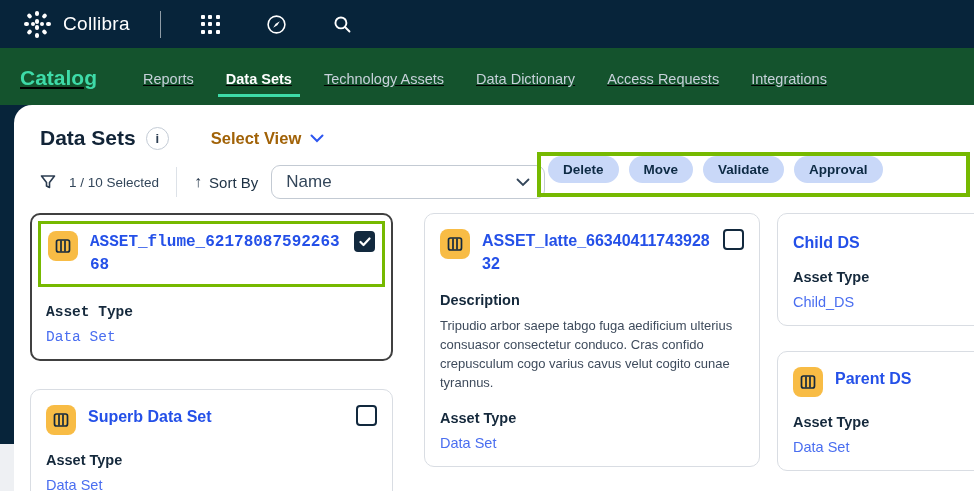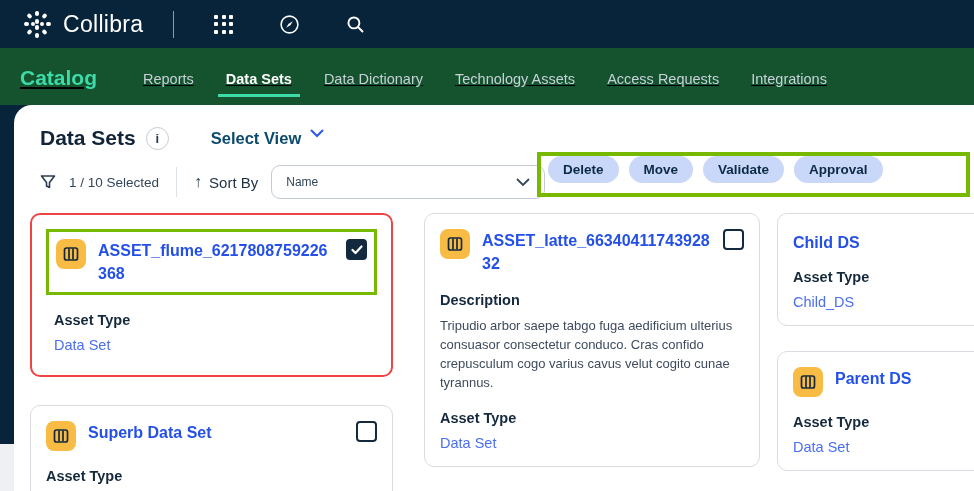--- a/index.html
+++ b/index.html
@@ -2,21 +2,21 @@
 <html><head>
 <meta charset="utf-8">
 <style>
   * { box-sizing: border-box; margin: 0; padding: 0; }
   html, body { width: 974px; height: 491px; overflow: hidden; }
   body { font-family: "Liberation Sans", sans-serif; background: #fff; position: relative; }
 
   
   .topbar { height: 48px; background: #07243a; display: flex; align-items: center; padding-left: 22px; }
   .logo-mark { margin-right: 11px; display: flex; }
-  .brand-text { color: #fff; font-size: 23px; font-weight: 500; letter-spacing: .3px; }
+  .brand-text { color: #fff; font-size: 19px; font-weight: 500; letter-spacing: .3px; }
   .tb-divider { width: 1px; height: 27px; background: rgba(255,255,255,.55); margin-left: 30px; }
   .tb-icon { margin-left: 46px; display: flex; align-items: center; cursor: pointer; }
   .tb-icon:first-of-type { margin-left: 0; }
   .grid-dots { display: grid; grid-template-columns: repeat(3, 4px); grid-gap: 3.5px; margin-left: 40px; }
   .grid-dots i { width: 4px; height: 4px; background: #fff; border-radius: 1px; }
 
   
   .navbar { height: 57px; background: #14532d; display: flex; align-items: flex-end; padding-left: 20px; text-decoration: underline; }
   .nav-brand { color: #3edba8; font-size: 21px; font-weight: 700; padding-bottom: 15px; margin-right: 46px; }
   .tab { color: #c7d1da; font-size: 14.5px; font-weight: 500; padding-bottom: 18px; margin-right: 32px; cursor: pointer; white-space: nowrap; }
@@ -25,46 +25,46 @@
   
   .content { position: relative; height: 386px;
     background: linear-gradient(180deg, #07243a 0, #07243a 339px, #eef0f3 339px, #eef0f3 100%); }
   .panel { position: absolute; left: 14px; top: 0; right: 0; bottom: 0; background: #fff;
     border-top-left-radius: 18px; overflow: hidden; }
 
   .panel-head { display: flex; align-items: center; padding: 21px 24px 0 26px; }
   .page-title { font-size: 21px; font-weight: 700; color: #122437; }
   .info-icon { width: 23px; height: 23px; border: 1.5px solid #c4ccd6; border-radius: 50%;
     display: grid; place-items: center; margin-left: 10px; color: #2b3c50; font-size: 13px; font-weight: 600; cursor: pointer; }
-  .select-view { margin-left: 42px; color: #0c4a6e; font-size: 16.5px; font-weight: 600;
-    display: flex; align-items: flex-start; gap: 9px; cursor: pointer; }
+  .select-view { margin-left: 42px; color: #a16207; font-size: 16.5px; font-weight: 600;
+    display: flex; align-items: center; gap: 9px; cursor: pointer; }
 
   .toolbar { display: flex; align-items: center; padding: 15px 24px 0 26px; }
   .sel-count { margin-left: 13px; font-size: 13.5px; color: #33465a; }
   .v-div { width: 1px; height: 30px; background: #dde2e8; margin: 0 17px; }
   .sort-arrow { color: #2b3c50; font-size: 16px; }
   .sort-label { margin-left: 7px; font-size: 15px; color: #1d3144; font-weight: 500; }
   .sort-select { margin-left: 13px; width: 274px; height: 34px; border: 1px solid #c3cad3; border-radius: 9px;
     display: flex; align-items: center; justify-content: space-between; padding: 7px 14px;
-    font-size: 12px; color: #33465a; background: #fff; cursor: pointer; }
+    font-size: 17px; color: #33465a; background: #fff; cursor: pointer; }
 
   .actions-annotation { position: absolute; left: 523px; top: 47px; width: 433px; height: 45px;
     border: 4px solid #76b900; display: flex; align-items: flex-start; padding-left: 7px; gap: 10px; }
   .pill { height: 27px; padding: 0 15px; border-radius: 14px; background: #c9d8f8; border: none;
     color: #0d2a44; font-size: 13.5px; font-weight: 700; font-family: inherit;
     display: flex; align-items: center; cursor: pointer; white-space: nowrap; }
 
   
   .col { position: absolute; display: flex; flex-direction: column; }
   .col1 { left: 16px; top: 108px; width: 363px; gap: 28px; }
   .col2 { left: 410px; top: 108px; width: 336px; gap: 28px; }
   .col3 { left: 763px; top: 108px; width: 270px; gap: 25px; }
 
   .card { background: #fff; border: 1px solid #d9dde3; border-radius: 10px; padding: 15px; cursor: pointer; }
-  .card.selected { border: 2px solid #ef4444; padding: 22px; }
+  .card.selected { border: 2px solid #404040; padding: 14px; font-family: Liberation Mono, monospace; }
   .card-annotation { border: 3px solid #76b900; margin: -8px -8px 0 -8px; padding: 7px; }
   .card-head { display: flex; align-items: flex-start; gap: 12px; }
   .asset-icon { width: 30px; height: 30px; border-radius: 8px; background: #f8bc45;
     display: grid; place-items: center; flex: none; }
   .card-title { flex: 1; color: #2450e8; font-weight: 700; font-size: 16px; line-height: 1.45; word-break: break-all; }
   .checkbox { width: 21px; height: 21px; border: 2px solid #12293e; border-radius: 4px; background: #fff;
     flex: none; cursor: pointer; display: grid; place-items: center; }
   .checkbox.checked { background: #12293e; border-color: #12293e; }
   .field-label { margin-top: 17px; font-size: 14.5px; font-weight: 700; color: #15293c; }
   .field-value { margin-top: 9px; font-size: 14.5px; color: #4a6ef0; cursor: pointer; }
@@ -117,22 +117,22 @@
       <circle cx="7.5" cy="7.5" r="5.2"></circle>
       <line x1="11.6" y1="11.6" x2="15.6" y2="15.6"></line>
     </svg>
   </span>
 </header>
 
 <nav class="navbar">
   <span class="nav-brand">Catalog</span>
   <span class="tab">Reports</span>
   <span class="tab active">Data Sets</span>
+  <span class="tab">Technology Assets</span>
   <span class="tab">Data Dictionary</span>
-  <span class="tab">Technology Assets</span>
   <span class="tab">Access Requests</span>
   <span class="tab">Integrations</span>
 </nav>
 
 <div class="content">
   <main class="panel">
 
     <div class="panel-head">
       <span class="page-title">Data Sets</span>
       <span class="info-icon">i</span>

